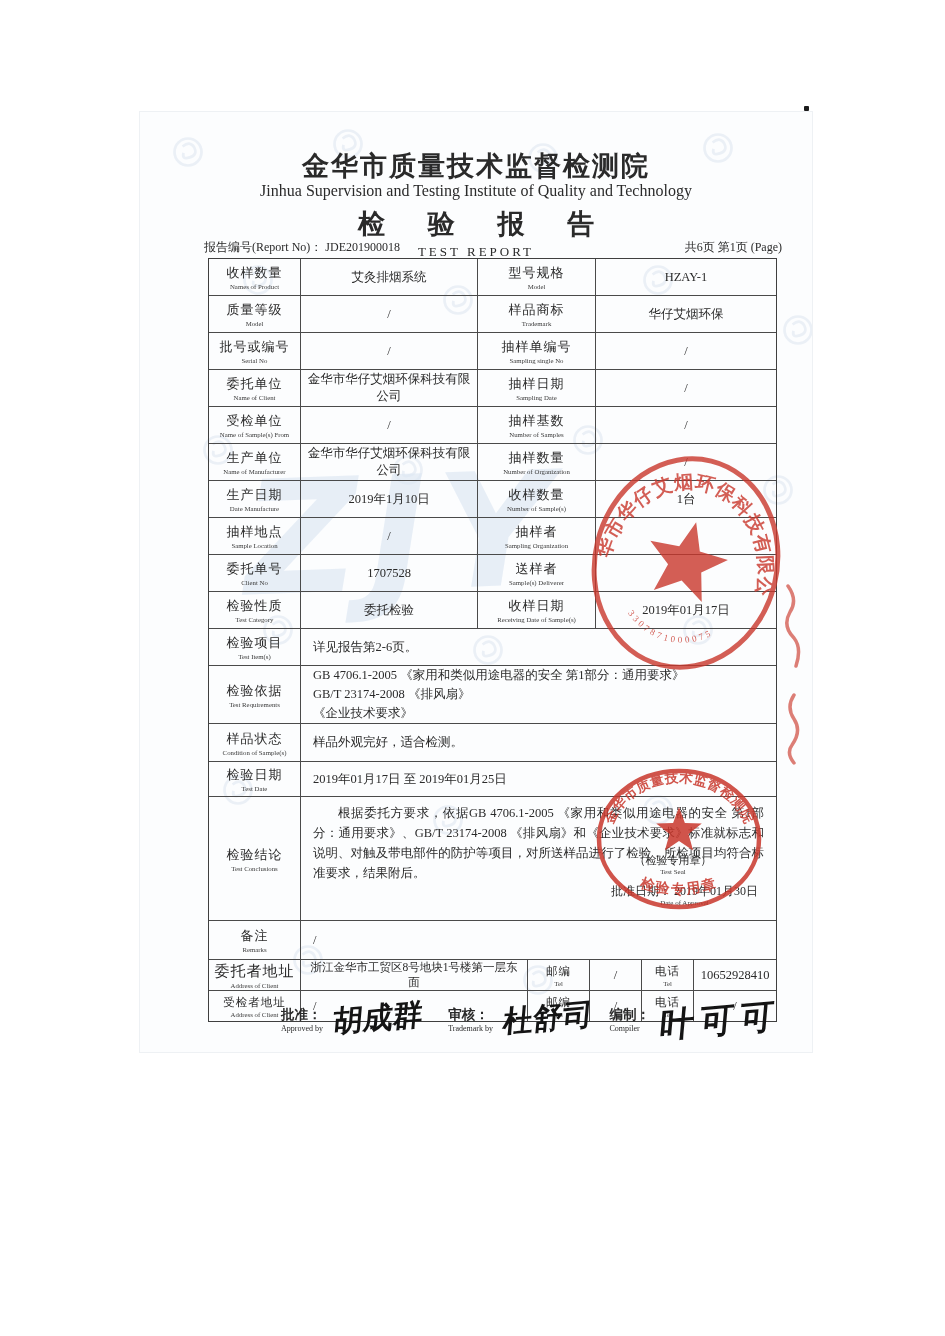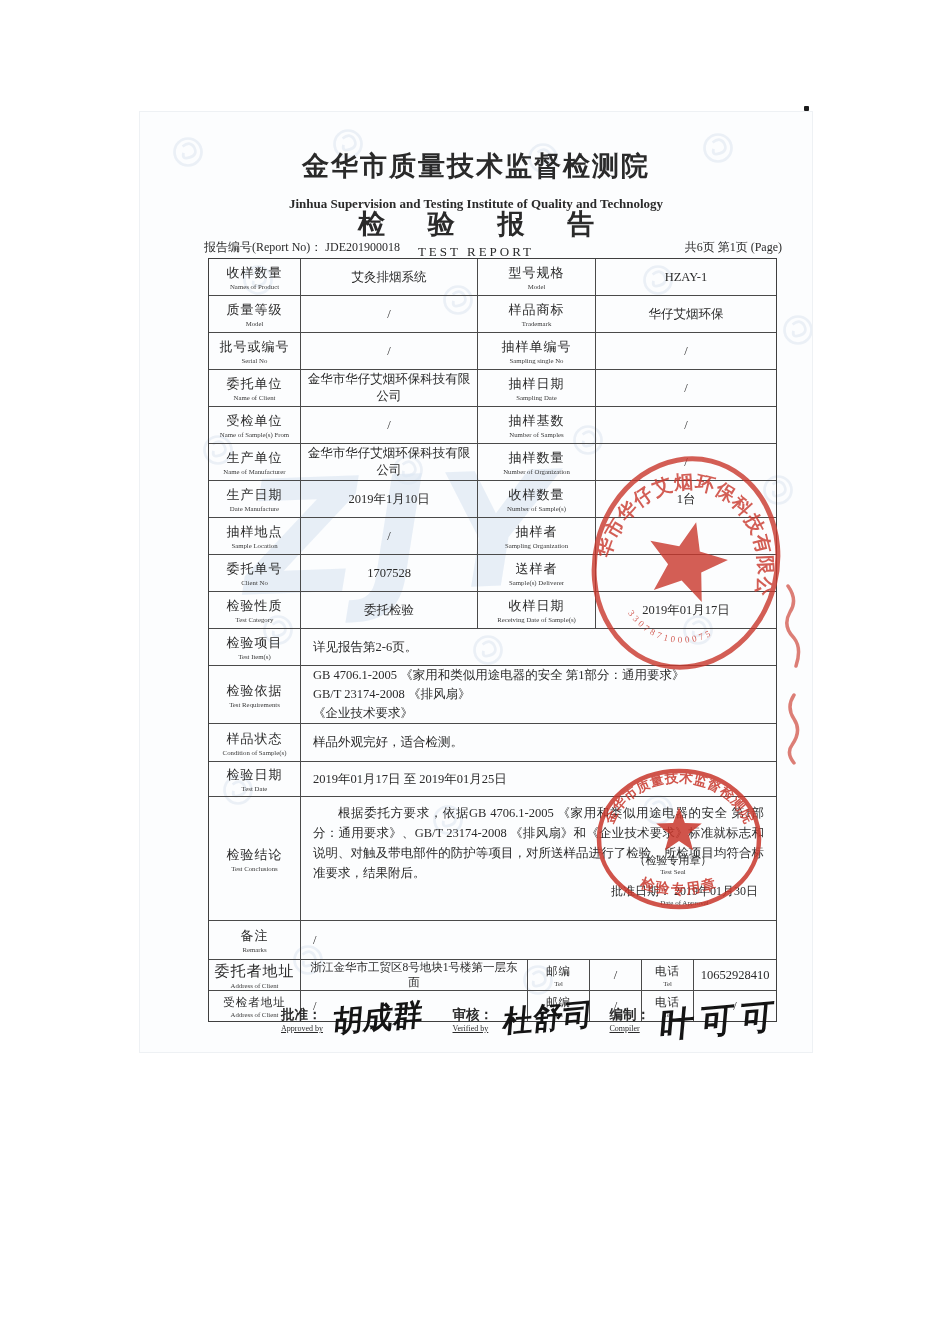--- a/index.html
+++ b/index.html
@@ -15,21 +15,21 @@
   .wm{position:absolute;width:36px;height:36px;color:#c9d6e8;opacity:.33;}
   .wm svg{width:100%;height:100%;}
   .wm-big{
     position:absolute;left:104px;top:330px;font-family:"DejaVu Sans",sans-serif;
     font-size:158px;font-weight:bold;font-style:italic;letter-spacing:10px;
     color:#dde7f3;opacity:.65;transform:rotate(-2deg);user-select:none;
   }
   
   .hdr{position:absolute;left:0;width:672px;text-align:center;}
   .t-cn{top:36px;font-size:27px;font-weight:bold;letter-spacing:2px;}
-  .t-en{top:84px;font-size:13px;font-weight:bold;}
+  .t-en{top:70px;font-size:16px;font-weight:normal;}
   .r-cn{top:94px;font-size:27px;font-weight:bold;letter-spacing:18px;text-indent:18px;}
   .r-en{top:132px;font-size:13px;font-weight:normal;letter-spacing:3px;}
   .repline{
     position:absolute;left:64px;top:127px;width:578px;display:flex;
     justify-content:space-between;font-size:12px;
   }
   
   .tbl{
     position:absolute;left:68px;top:146px;width:567px;
     border:1.5px solid #3f3f3f;background:transparent;
@@ -53,21 +53,21 @@
   .concl-p{font-size:12.5px;line-height:1.6;text-indent:2em;text-align:justify;margin:0;}
   
   .sealnote{position:absolute;text-align:center;font-size:11px;line-height:1.2;}
   .sealnote .en{font-size:7px;display:block;}
   
   .stamp{position:absolute;pointer-events:none;}
   
   .sigrow{position:absolute;left:68px;top:894px;width:572px;display:flex;}
   .sigblk{display:flex;align-items:flex-start;justify-content:flex-end;}
   .sigblk .lbl{font-size:13.5px;font-weight:bold;}
-  .sigblk .sub{font-size:8px;display:block;font-weight:normal;text-decoration:underline;}
+  .sigblk .sub{font-size:8px;display:block;font-weight:normal;}
   .signame{
     font-family:"DejaVu Sans",sans-serif;font-size:30px;font-weight:bold;color:#141414;
     transform:rotate(-5deg) skewX(-10deg);margin:-8px 0 0 10px;white-space:nowrap;
   }
   .dot{position:absolute;left:804px;top:106px;width:5px;height:5px;background:#1c1c1c;border-radius:1px;}
   .redfrag{position:absolute;color:#cc3b2e;opacity:.65;}
 </style>
 </head>
 <body>
 
@@ -398,21 +398,21 @@
       </text>
     </g>
   </svg>
 
   <div class="sigrow">
     <div class="sigblk" style="width:215px">
       <span class="lbl"><span>批准：</span><span class="sub">Approved by</span></span>
       <span class="signame">胡成群</span>
     </div>
     <div class="sigblk" style="width:170px">
-      <span class="lbl"><span>审核：</span><span class="sub">Verified by</span></span>
+      <span class="lbl"><span>审核：</span><span class="sub">Trademark by</span></span>
       <span class="signame">杜舒司</span>
     </div>
     <div class="sigblk" style="flex:1">
       <span class="lbl"><span>编制：</span><span class="sub">Compiler</span></span>
       <span class="signame" style="font-size:34px;letter-spacing:6px">叶可可</span>
     </div>
   </div>
 
   <svg class="redfrag" style="left:642px;top:470px" width="22" height="90" viewBox="0 0 22 90">
     <path d="M6,4 q10,14 2,26 q-8,14 4,26 q8,10 2,28" fill="none" stroke="currentColor" stroke-width="3.5" stroke-linecap="round"></path>

